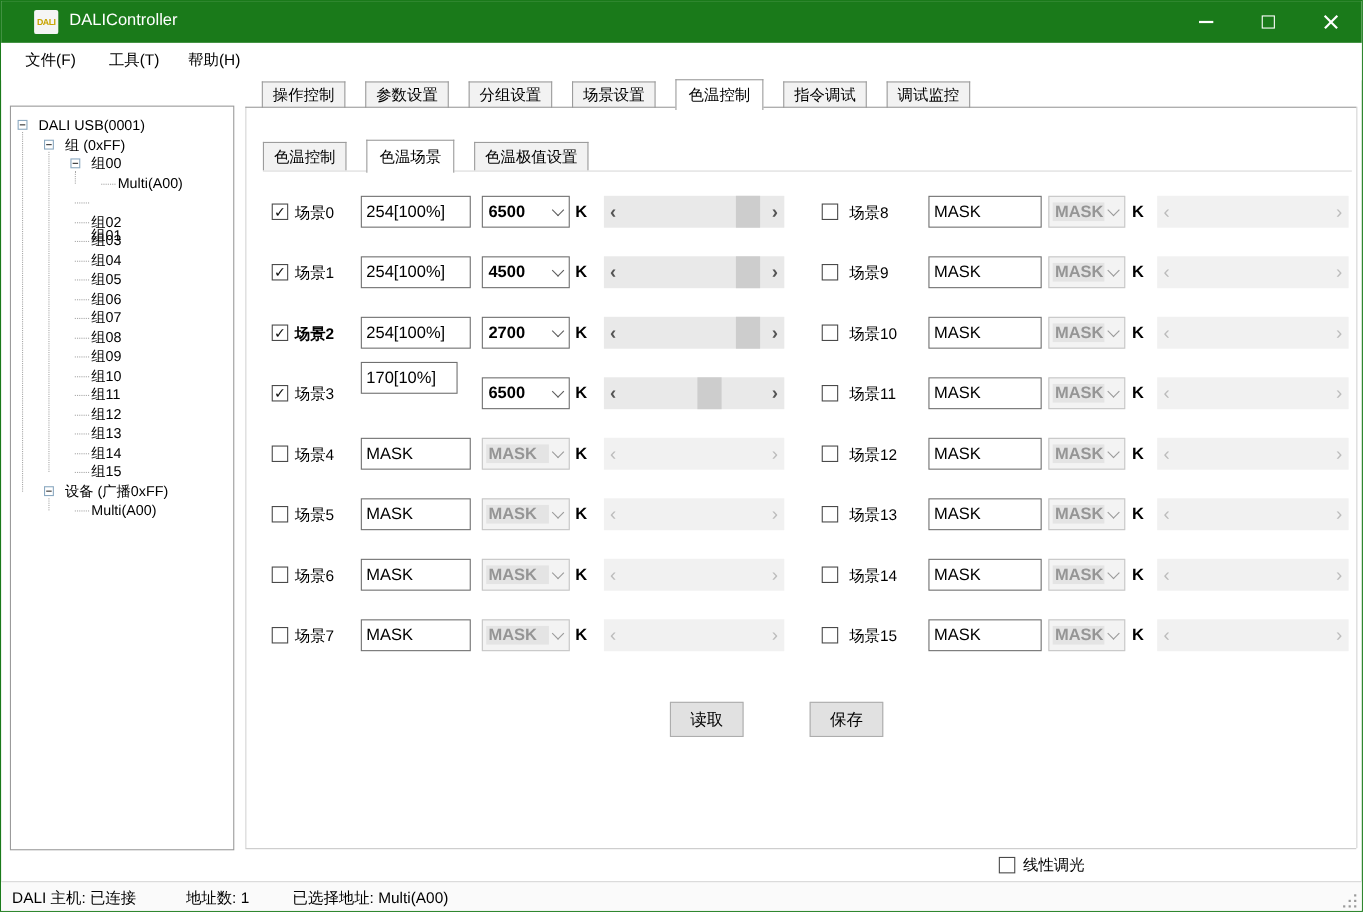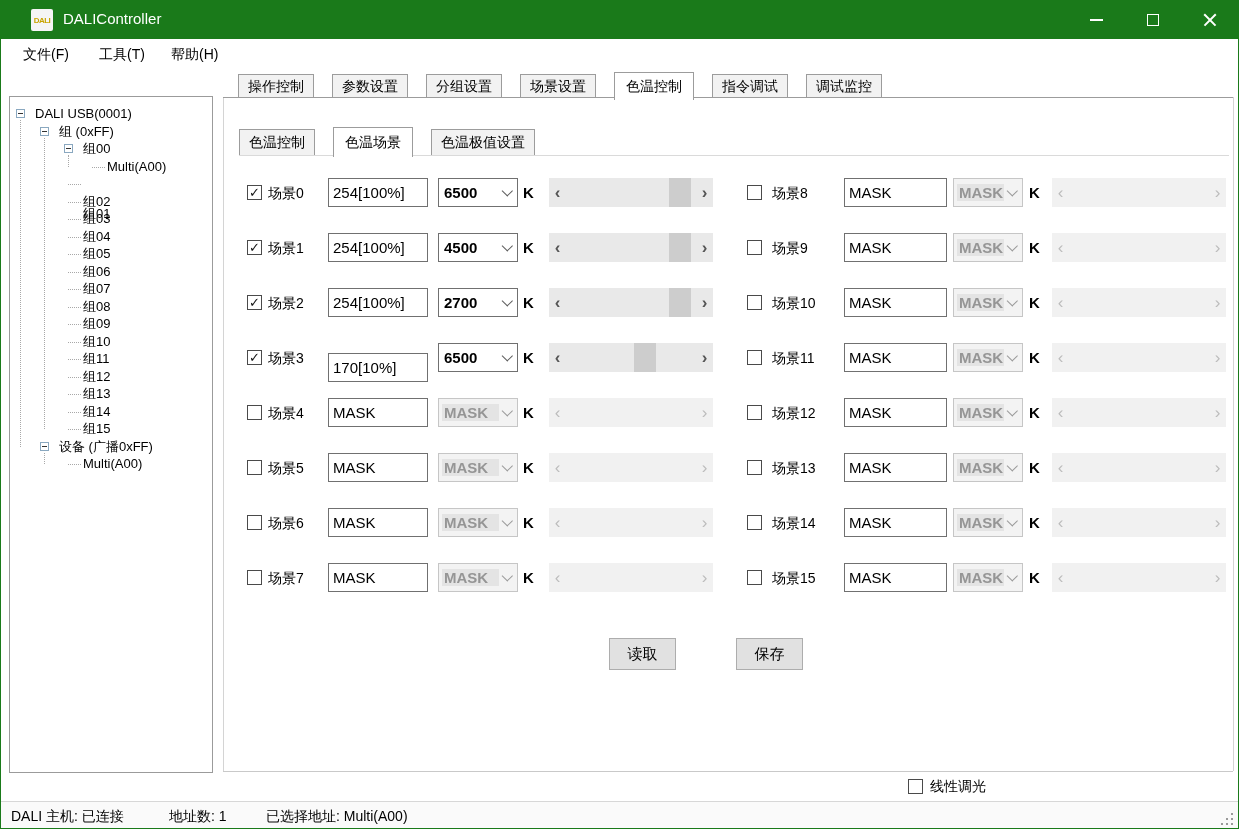--- a/index.html
+++ b/index.html
@@ -208,37 +208,37 @@
     </span>
     <span class="kunit" style="left: 522px; top: 238px;">K</span>
     <span class="sbar" style="left: 548px; top: 232px; width: 164px;">
       <span class="arr arr-l">‹</span>
       <span class="arr arr-r">›</span>
     <span class="thumb" style="left: 73%; width: 13.5%;"></span>
         </span>
   </div>
       <div>
     <span class="cb" style="left: 246px; top: 294px;">✓</span>
-    <span class="slabel" style="left: 267px; top: 294px;">场景2</span>
+    <span class="slabel" style="left: 267px; top: 294px; font-weight: bold;">场景2</span>
     <input class="sinput" type="text" value="254[100%]" style="left: 327px; top: 287px; width: 100px;">
     <span class="combo" style="left: 437px; top: 287px; width: 80px;">
       <span class="combo-text">2700</span>
       <span class="chev"></span>
     </span>
     <span class="kunit" style="left: 522px; top: 293px;">K</span>
     <span class="sbar" style="left: 548px; top: 287px; width: 164px;">
       <span class="arr arr-l">‹</span>
       <span class="arr arr-r">›</span>
     <span class="thumb" style="left: 73%; width: 13.5%;"></span>
         </span>
   </div>
       <div>
     <span class="cb" style="left: 246px; top: 349px;">✓</span>
     <span class="slabel" style="left: 267px; top: 349px;">场景3</span>
-    <input class="sinput" type="text" value="170[10%]" style="left: 327px; top: 352px; width: 100px;">
+    <input class="sinput" type="text" value="170[10%]" style="left: 327px; top: 328px; width: 88px;">
     <span class="combo" style="left: 437px; top: 342px; width: 80px;">
       <span class="combo-text">6500</span>
       <span class="chev"></span>
     </span>
     <span class="kunit" style="left: 522px; top: 348px;">K</span>
     <span class="sbar" style="left: 548px; top: 342px; width: 164px;">
       <span class="arr arr-l">‹</span>
       <span class="arr arr-r">›</span>
     <span class="thumb" style="left: 52%; width: 13.5%;"></span>
         </span>

